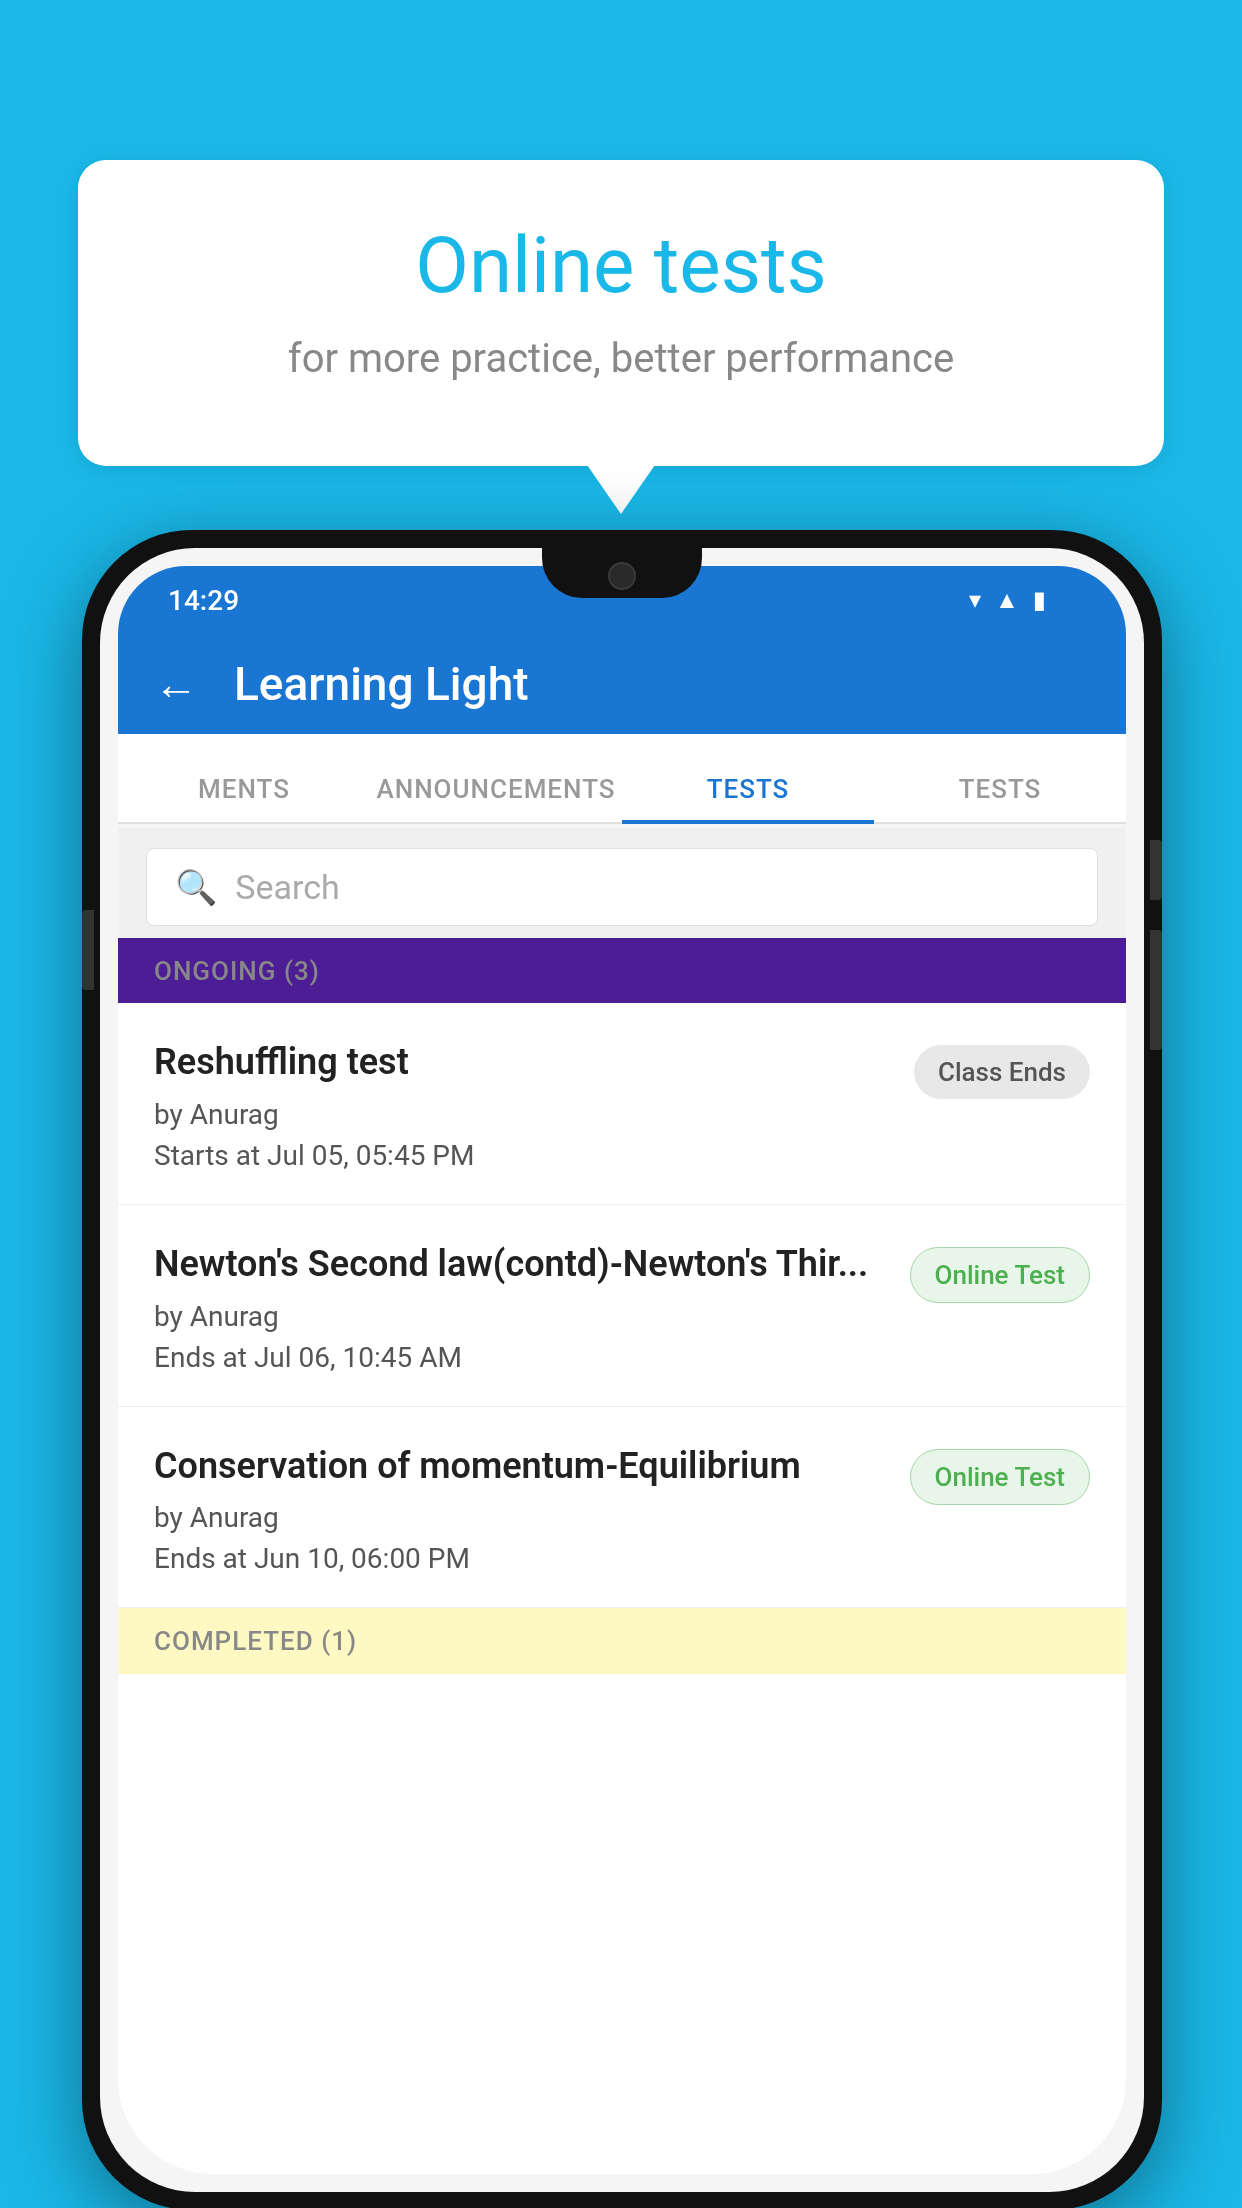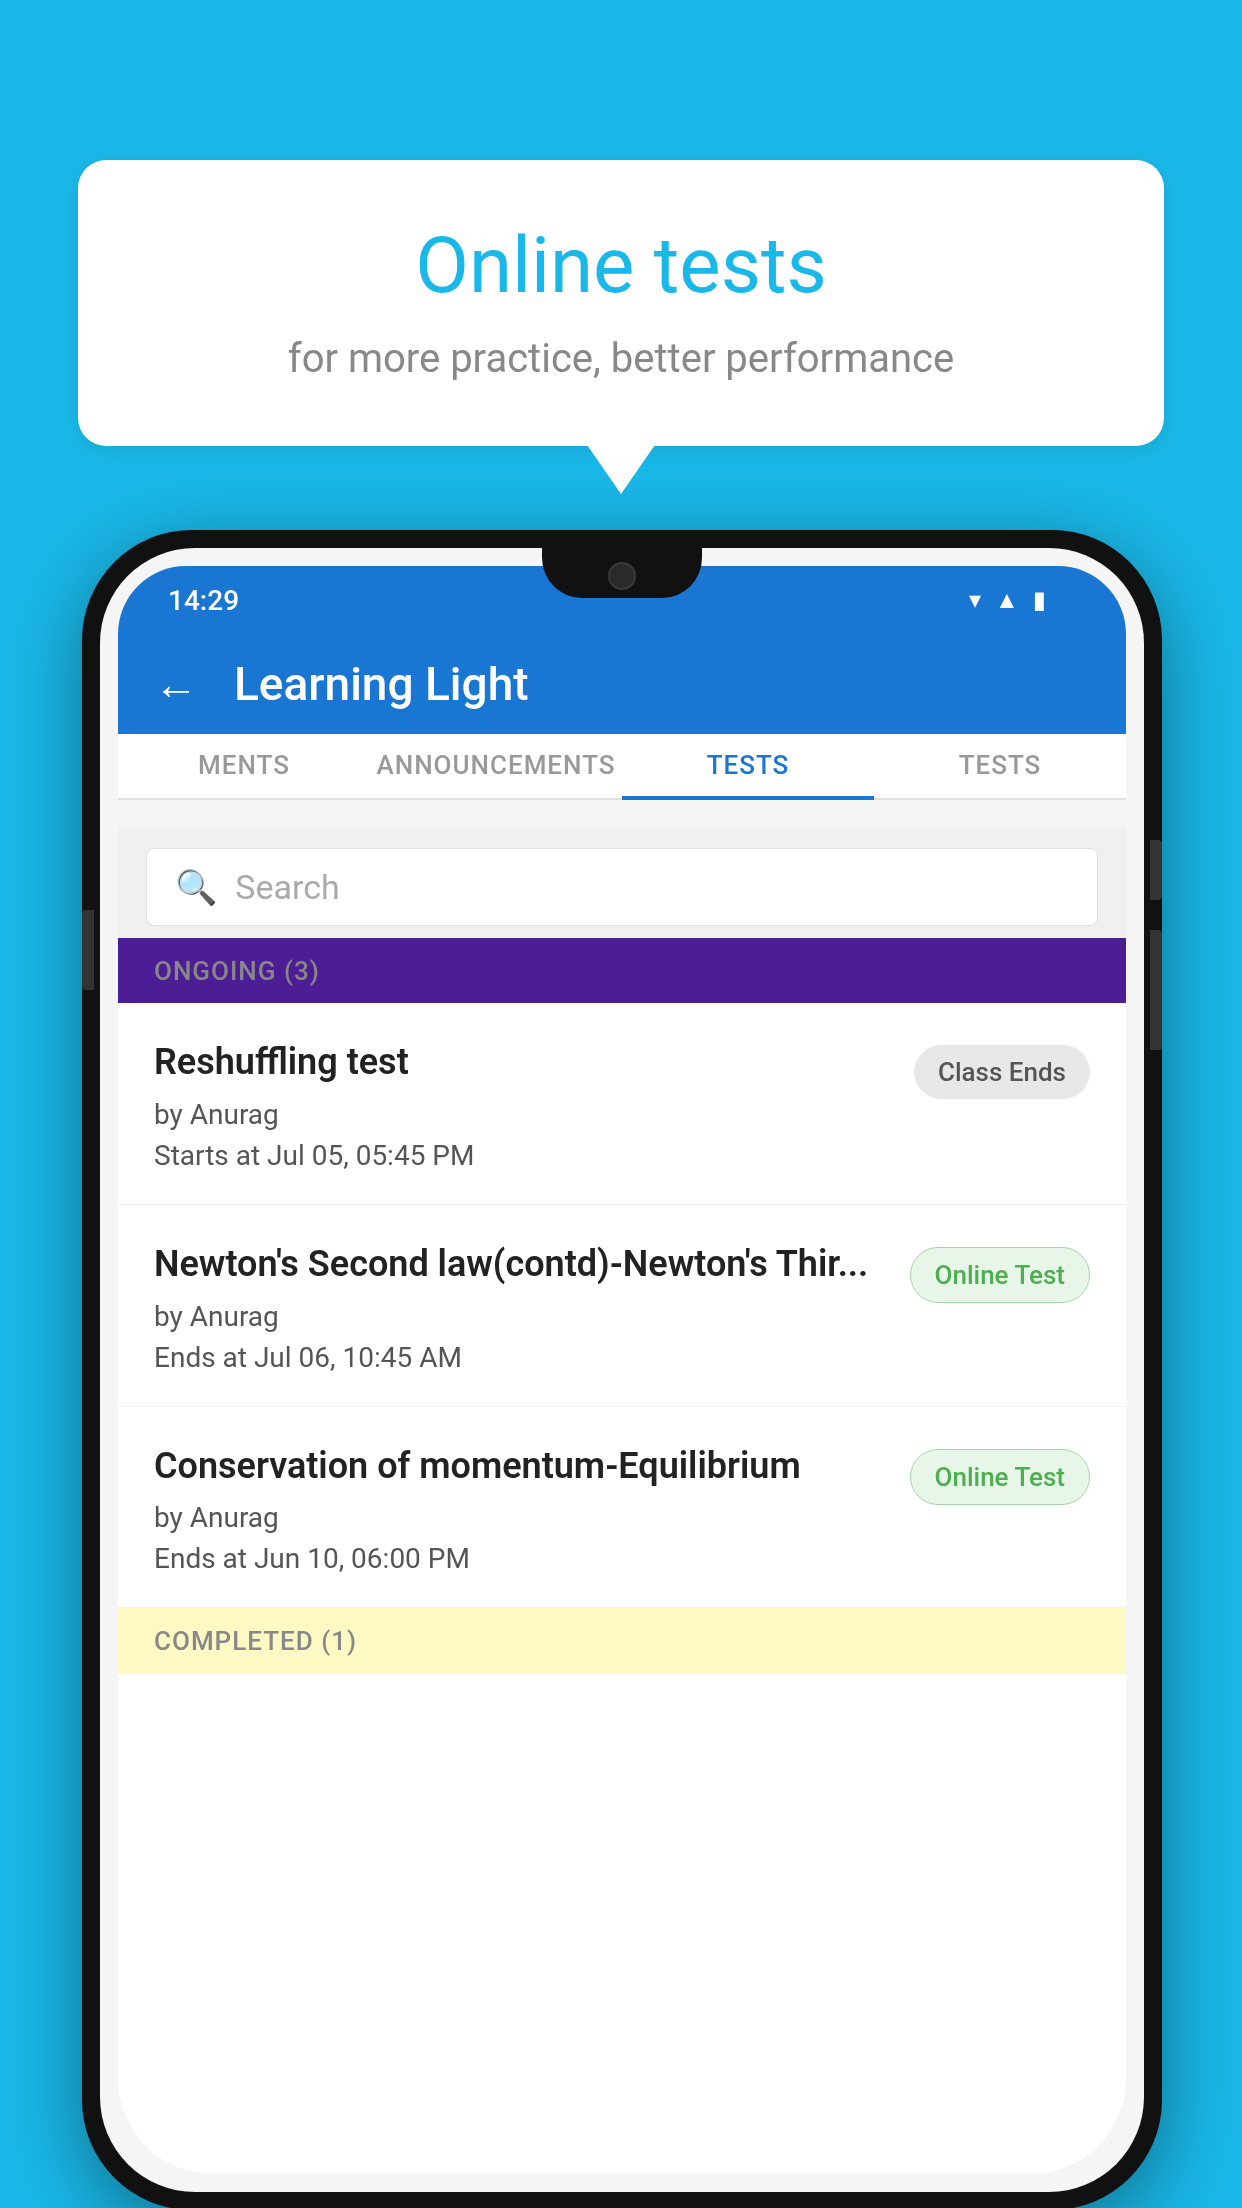--- a/index.html
+++ b/index.html
@@ -14,21 +14,21 @@
     }
 
     
     .speech-bubble {
       position: absolute;
       top: 160px;
       left: 78px;
       right: 78px;
       background: white;
       border-radius: 28px;
-      padding: 60px 50px 64px 50px;
+      padding: 60px 50px 84px 50px;
       text-align: center;
       box-shadow: 0 4px 20px rgba(0,0,0,0.1);
     }
 
     .speech-bubble::after {
       content: '';
       position: absolute;
       bottom: -48px;
       left: 50%;
       transform: translateX(-50%);
@@ -162,21 +162,21 @@
       font-size: 46px;
       font-weight: 500;
     }
 
     
     .tab-bar {
       position: absolute;
       top: 186px;
       left: 18px;
       right: 18px;
-      height: 66px;
+      height: 90px;
       background: white;
       display: flex;
       align-items: flex-end;
       border-bottom: 2px solid #e0e0e0;
     }
 
     .tab-item {
       flex: 1;
       text-align: center;
       padding-bottom: 18px;

